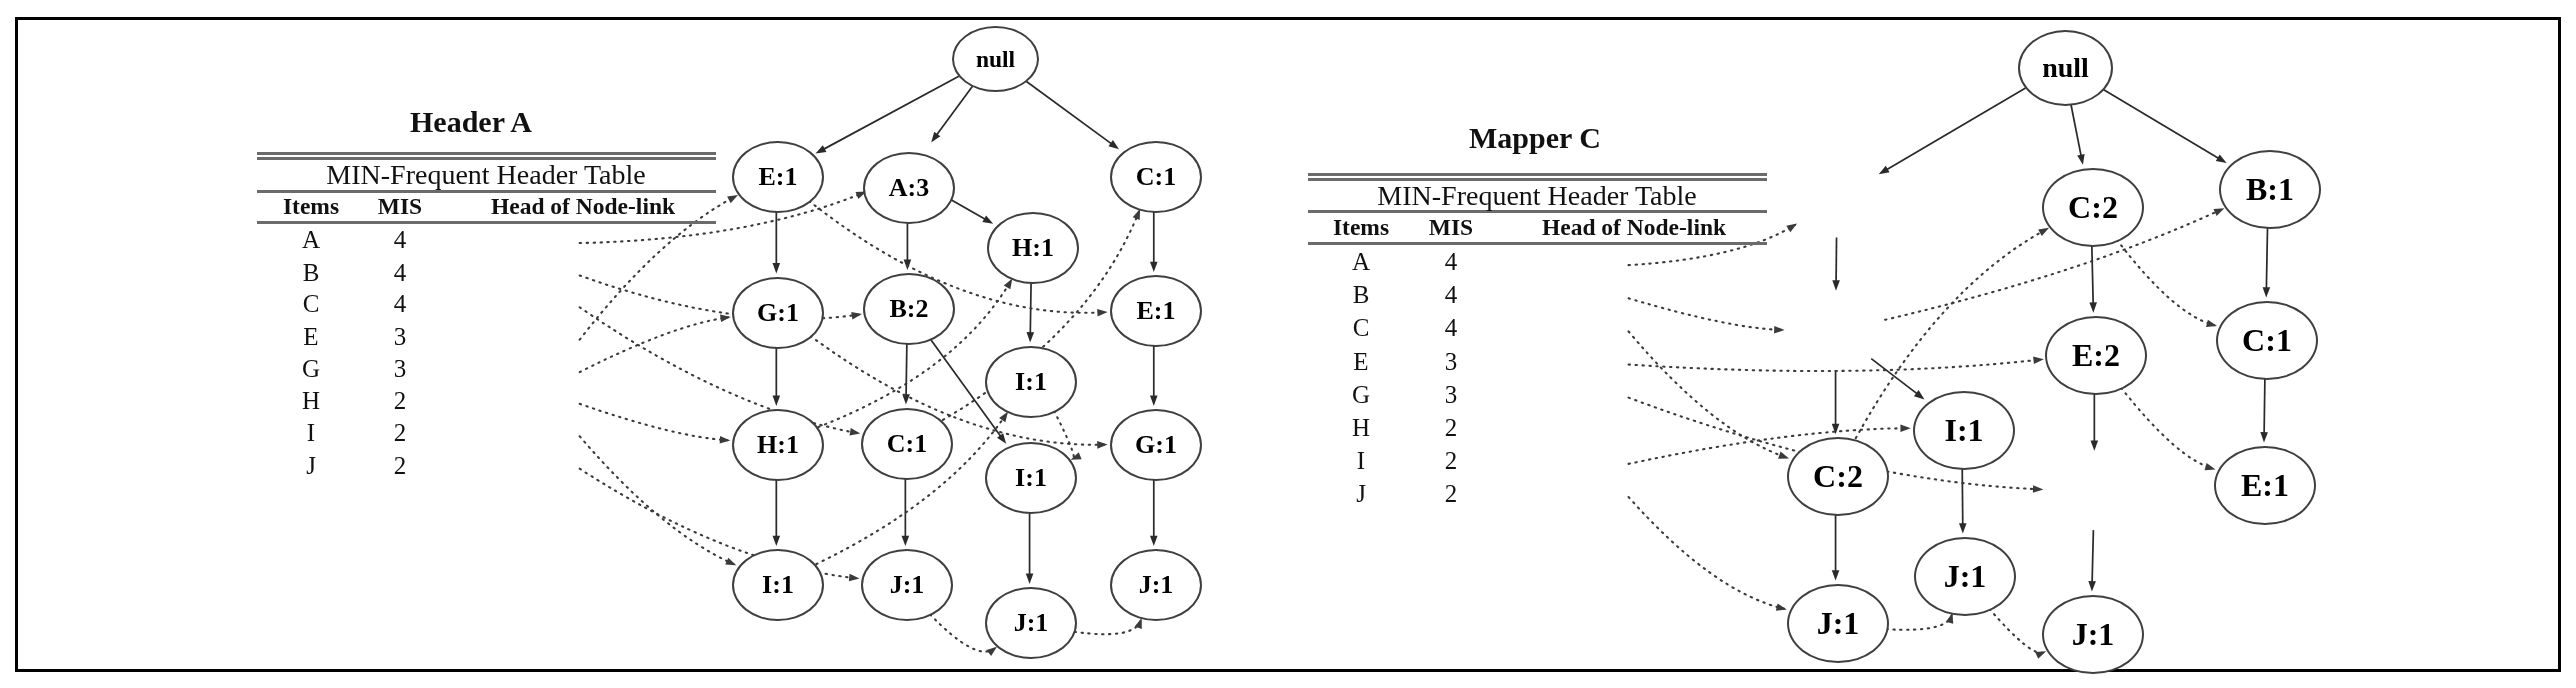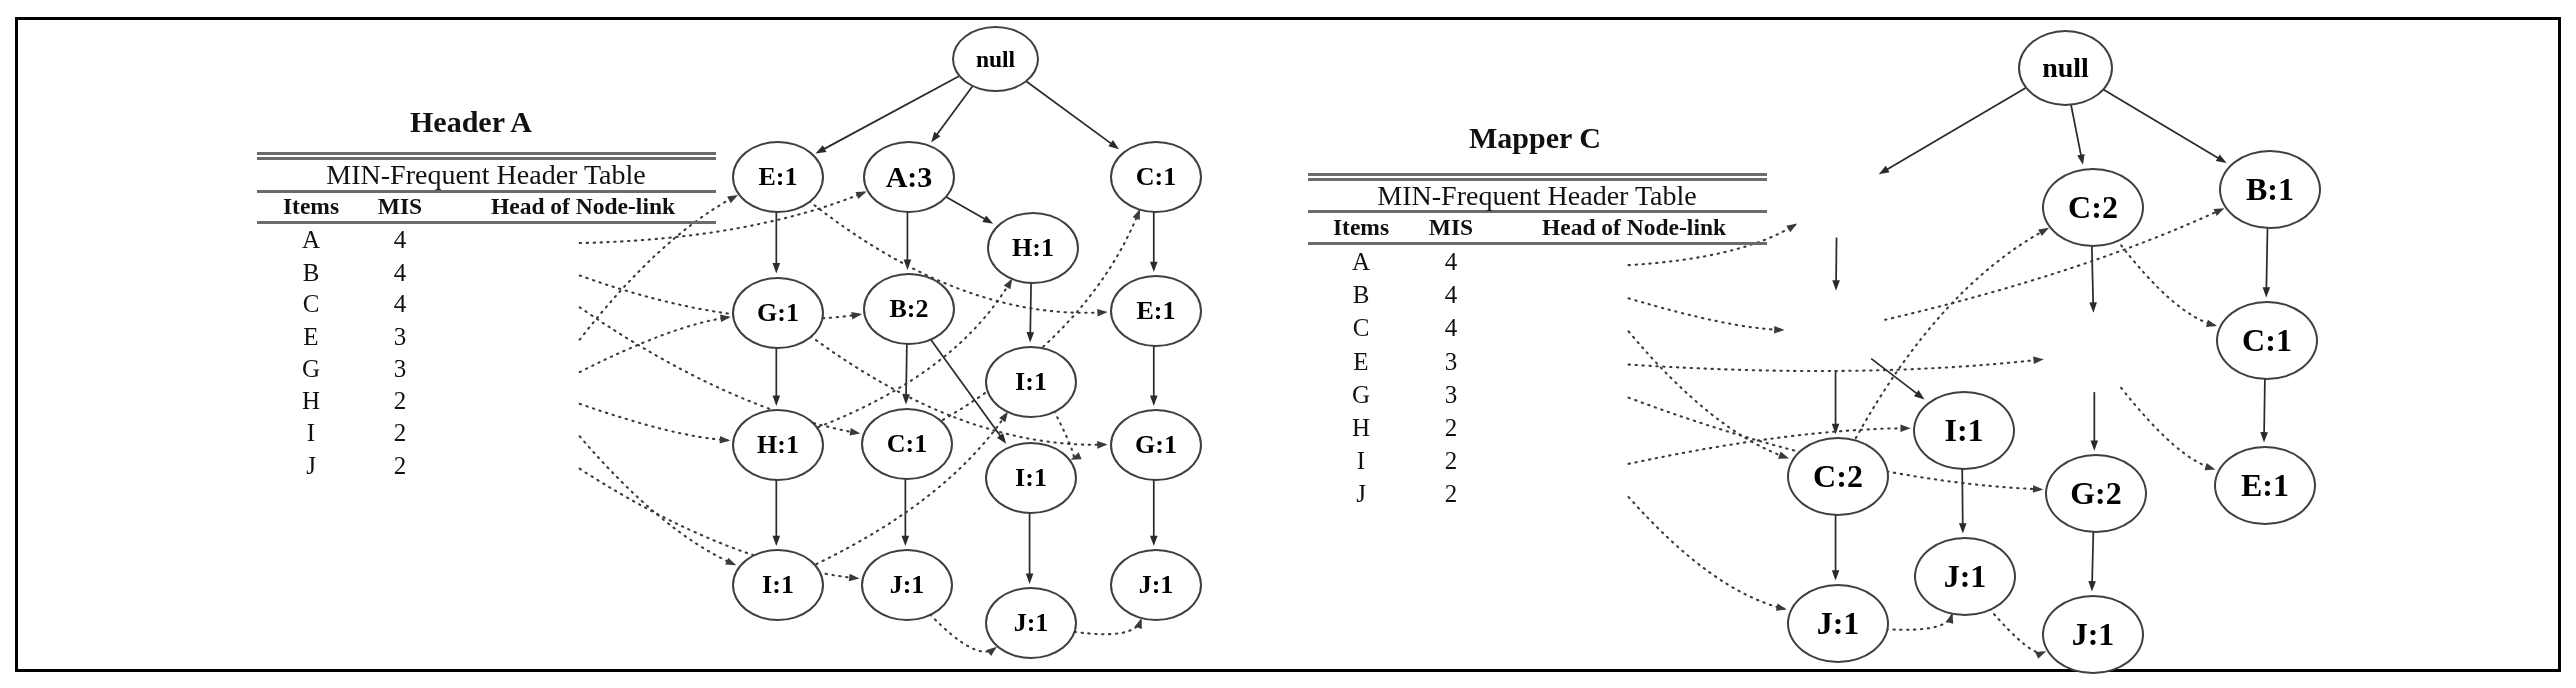--- a/index.html
+++ b/index.html
@@ -159,21 +159,21 @@
     <div class="txt tbl-cell" style="left: 311px; top: 369px;">G</div>
     <div class="txt tbl-cell" style="left: 400px; top: 369px;">3</div>
     <div class="txt tbl-cell" style="left: 311px; top: 401px;">H</div>
     <div class="txt tbl-cell" style="left: 400px; top: 401px;">2</div>
     <div class="txt tbl-cell" style="left: 311px; top: 433px;">I</div>
     <div class="txt tbl-cell" style="left: 400px; top: 433px;">2</div>
     <div class="txt tbl-cell" style="left: 311px; top: 466px;">J</div>
     <div class="txt tbl-cell" style="left: 400px; top: 466px;">2</div>
     <div class="node" style="left: 952px; top: 26px; width: 83px; height: 62px; font-size: 23.5px;">null</div>
     <div class="node" style="left: 732px; top: 141px; width: 88px; height: 68px; font-size: 26px;">E:1</div>
-    <div class="node" style="left: 863px; top: 141px; width: 88px; height: 68px; font-size: 30px;">A:3</div>
+    <div class="node" style="left: 863px; top: 152px; width: 88px; height: 68px; font-size: 26px;">A:3</div>
     <div class="node" style="left: 1110px; top: 141px; width: 88px; height: 68px; font-size: 26px;">C:1</div>
     <div class="node" style="left: 987px; top: 212px; width: 88px; height: 68px; font-size: 26px;">H:1</div>
     <div class="node" style="left: 732px; top: 277px; width: 88px; height: 68px; font-size: 26px;">G:1</div>
     <div class="node" style="left: 863px; top: 273px; width: 88px; height: 68px; font-size: 26px;">B:2</div>
     <div class="node" style="left: 1110px; top: 275px; width: 88px; height: 68px; font-size: 26px;">E:1</div>
     <div class="node" style="left: 985px; top: 346px; width: 88px; height: 68px; font-size: 26px;">I:1</div>
     <div class="node" style="left: 732px; top: 409px; width: 88px; height: 68px; font-size: 26px;">H:1</div>
     <div class="node" style="left: 861px; top: 408px; width: 88px; height: 68px; font-size: 26px;">C:1</div>
     <div class="node" style="left: 985px; top: 442px; width: 88px; height: 68px; font-size: 26px;">I:1</div>
     <div class="node" style="left: 1110px; top: 409px; width: 88px; height: 68px; font-size: 26px;">G:1</div>
@@ -202,22 +202,22 @@
     <div class="txt tbl-cell" style="left: 1451px; top: 395px;">3</div>
     <div class="txt tbl-cell" style="left: 1361px; top: 428px;">H</div>
     <div class="txt tbl-cell" style="left: 1451px; top: 428px;">2</div>
     <div class="txt tbl-cell" style="left: 1361px; top: 461px;">I</div>
     <div class="txt tbl-cell" style="left: 1451px; top: 461px;">2</div>
     <div class="txt tbl-cell" style="left: 1361px; top: 494px;">J</div>
     <div class="txt tbl-cell" style="left: 1451px; top: 494px;">2</div>
     <div class="node" style="left: 2018px; top: 30px; width: 91px; height: 72px; font-size: 28px;">null</div>
     <div class="node" style="left: 2042px; top: 168px; width: 98px; height: 75px; font-size: 32px;">C:2</div>
     <div class="node" style="left: 2219px; top: 150px; width: 98px; height: 75px; font-size: 32px;">B:1</div>
+    <div class="node" style="left: 2045px; top: 316px; width: 98px; height: 75px; font-size: 32px;">E:2</div>
     <div class="node" style="left: 2216px; top: 301px; width: 98px; height: 75px; font-size: 32px;">C:1</div>
     <div class="node" style="left: 1913px; top: 391px; width: 98px; height: 75px; font-size: 32px;">I:1</div>
     <div class="node" style="left: 1787px; top: 437px; width: 98px; height: 75px; font-size: 32px;">C:2</div>
-    <div class="node" style="left: 2045px; top: 454px; width: 98px; height: 75px; font-size: 32px;">G:2</div>
     <div class="node" style="left: 2214px; top: 446px; width: 98px; height: 75px; font-size: 32px;">E:1</div>
     <div class="node" style="left: 1787px; top: 584px; width: 98px; height: 75px; font-size: 32px;">J:1</div>
     <div class="node" style="left: 1914px; top: 537px; width: 98px; height: 75px; font-size: 32px;">J:1</div>
     <div class="node" style="left: 2042px; top: 595px; width: 98px; height: 75px; font-size: 32px;">J:1</div>
   </div>
 
 
 </body></html>

